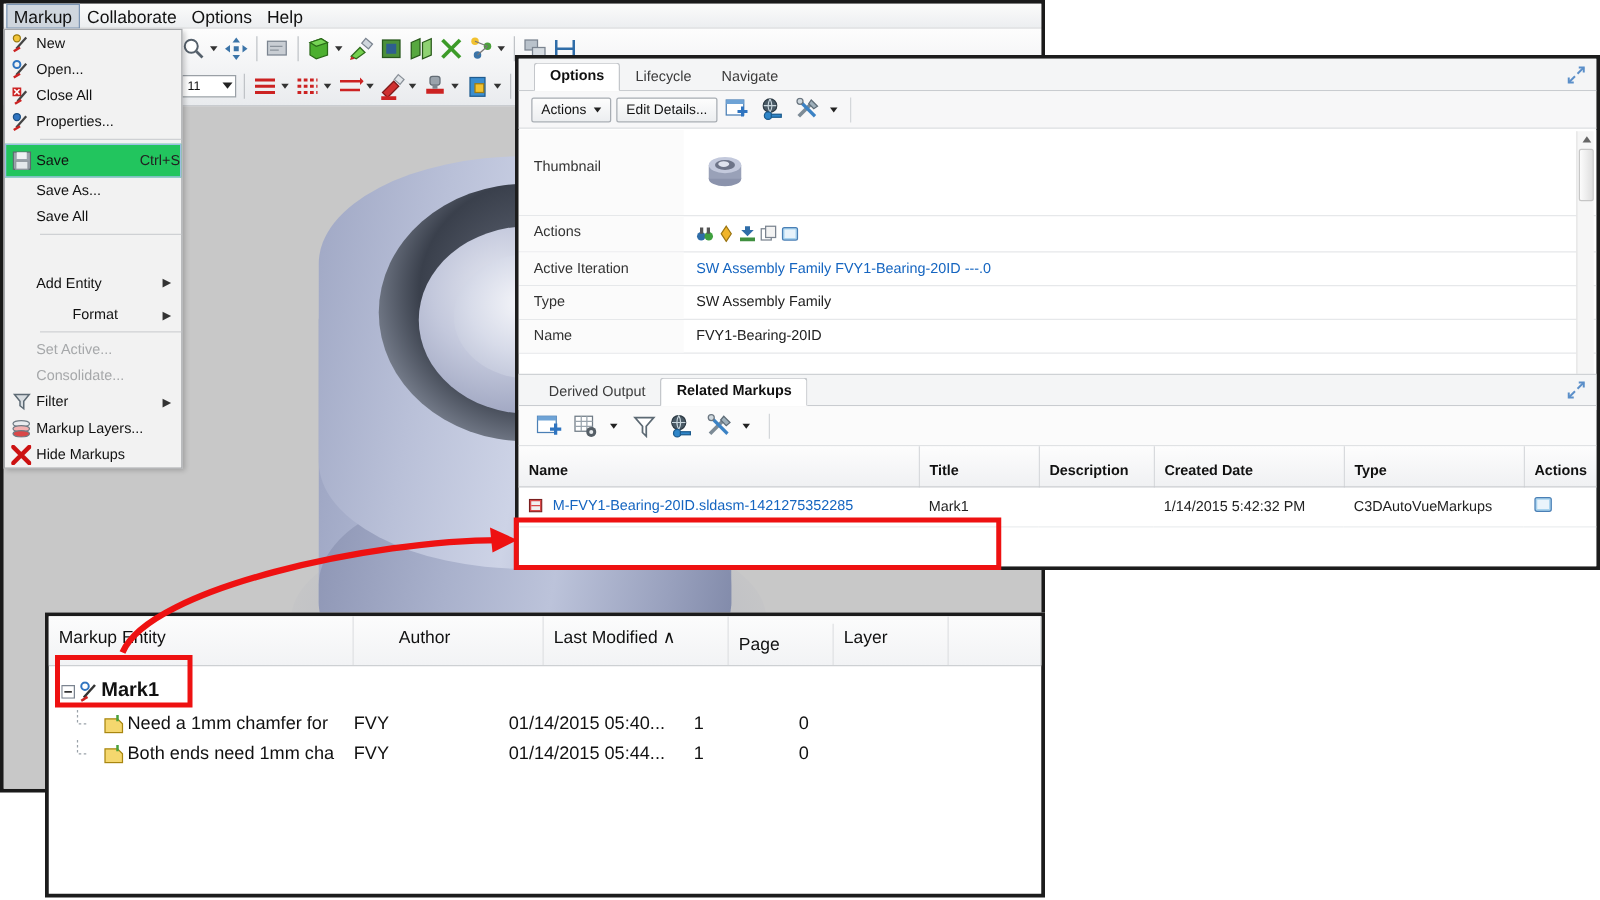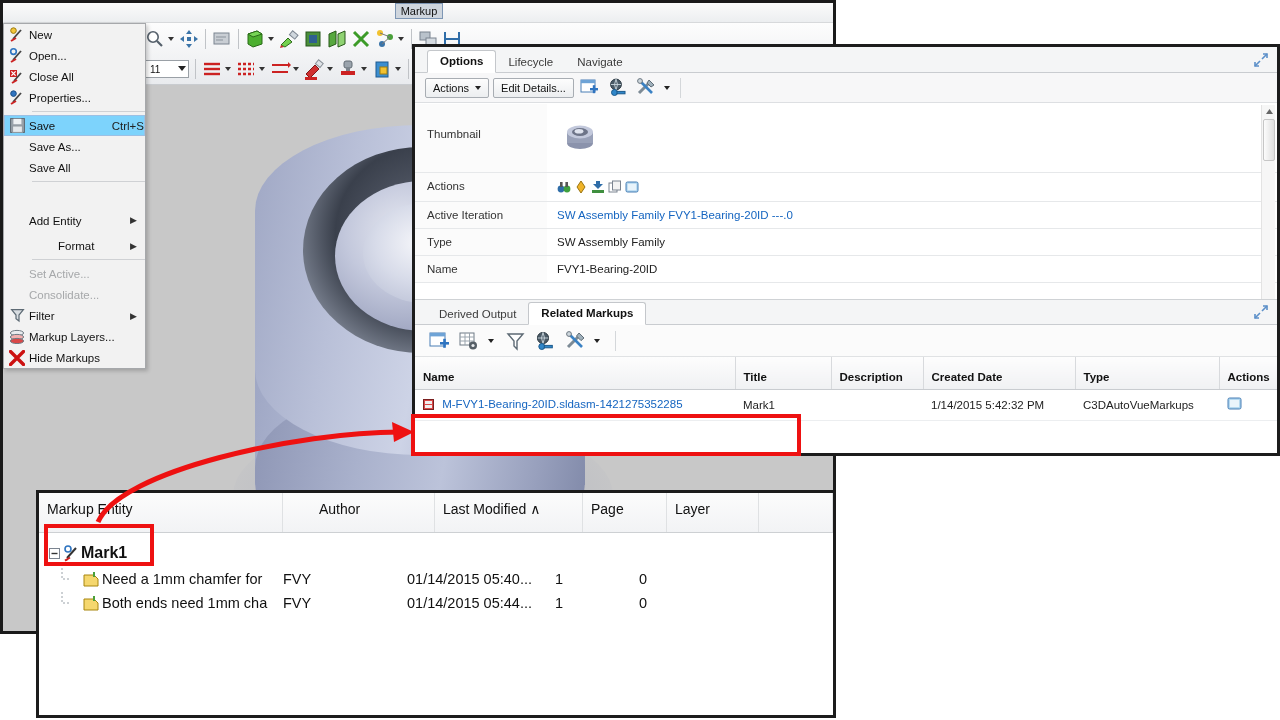--- a/index.html
+++ b/index.html
@@ -15,21 +15,21 @@
   
   #bg-window {
     position: absolute; left: 0; top: 0; width: 836px; height: 634px;
     border: 3px solid #1a1a1a; background: #f1f1f1;
   }
   #menubar {
     position: absolute; left: 0; top: 0; right: 0; height: 20px;
     background: linear-gradient(#fbfbfb, #eceef0);
     border-bottom: 1px solid #d7d9db;
     display: flex; align-items: center; padding-left: 2px;
-    font-size: 11px; color: #111; flex-direction: column;
+    font-size: 14px; color: #111;
   }
   .menu-top { padding: 2px 6px; white-space: nowrap; }
   .menu-top.active { background: #cfd6de; border: 1px solid #7d96b4; padding: 1px 5px; }
 
   #toolbar-area {
     position: absolute; left: 0; top: 20px; right: 0; height: 62px;
     background: linear-gradient(#fdfdfd, #e9ebee);
     border-bottom: 1px solid #c9ccd0;
   }
   .tb-row { position: absolute; left: 0; right: 0; height: 30px; display: flex; align-items: center; }
@@ -394,21 +394,21 @@
           <span style="width: 24px; flex: 0 0 24px; display: flex; align-items: center; justify-content: center;">
             <svg width="16" height="16" viewBox="0 0 16 16">
               <circle cx="4.5" cy="3.6" r="2.8" fill="#2f74c0" stroke="#1b4f85"></circle>
               <line x1="12" y1="3" x2="4" y2="12" stroke="#444" stroke-width="1.8"></line>
               <line x1="2" y1="14" x2="7" y2="11" stroke="#cc2222" stroke-width="2"></line>
             </svg>
           </span>
           <span style="flex: 1 1 0%;">Properties...</span>
         </div>
         <div style="height: 1px; background: rgb(207, 209, 212); margin: 3px 0px 3px 28px;"></div>
-        <div style="display: flex; align-items: center; height: 21px; font-size: 11.5px; position: relative; background: #7dd3fc; border: 1px solid rgb(156, 192, 228); color: rgb(17, 17, 17);">
+        <div style="display: flex; align-items: center; height: 27px; font-size: 11.5px; position: relative; background: #22c55e; border: 1px solid rgb(156, 192, 228); color: rgb(17, 17, 17);">
           <span style="width: 24px; flex: 0 0 24px; display: flex; align-items: center; justify-content: center;">
             <svg width="15" height="15" viewBox="0 0 15 15">
               <rect x="0.6" y="0.6" width="13.8" height="13.8" fill="#9aa3ab" stroke="#5d666e"></rect>
               <rect x="3.4" y="0.8" width="8" height="5.4" fill="#eef1f3"></rect>
               <rect x="2.6" y="8" width="9.8" height="6.4" fill="#e4e8eb" stroke="#8f979e"></rect>
             </svg>
           </span>
           <span style="flex: 1 1 0%;">Save</span>
           <span style="color: rgb(34, 34, 34);">Ctrl+S</span>
         </div>
@@ -703,21 +703,21 @@
         </tbody>
       </table>
     </div>
   </div>
 
   <div id="entity-window">
     <div id="ent-head">
       <div class="ent-th" style="width:244px;flex:0 0 244px;">Markup Entity</div>
       <div class="ent-th" style="width:124px;flex:0 0 124px;margin-left:28px;">Author</div>
       <div class="ent-th" style="width:148px;flex:0 0 148px;">Last Modified ∧</div>
-      <div class="ent-th" style="width:84px;flex:0 0 84px;">Page</div>
+      <div class="ent-th" style="width:84px;flex:0 0 84px;margin-top:6px;">Page</div>
       <div class="ent-th" style="width:92px;flex:0 0 92px;">Layer</div>
       <div class="ent-th" style="flex:1;"></div>
     </div>
 
     <div id="ent-body">
       <div class="ent-row ent-root" style="height:28px;">
         <span style="width:14px;flex:0 0 14px;display:flex;align-items:center;justify-content:center;margin-left:8px;">
           <svg width="11" height="11" viewBox="0 0 11 11">
               <rect x="0.5" y="0.5" width="10" height="10" fill="#fff" stroke="#7b8490"></rect>
               <line x1="2.5" y1="5.5" x2="8.5" y2="5.5" stroke="#333" stroke-width="1.4"></line>

